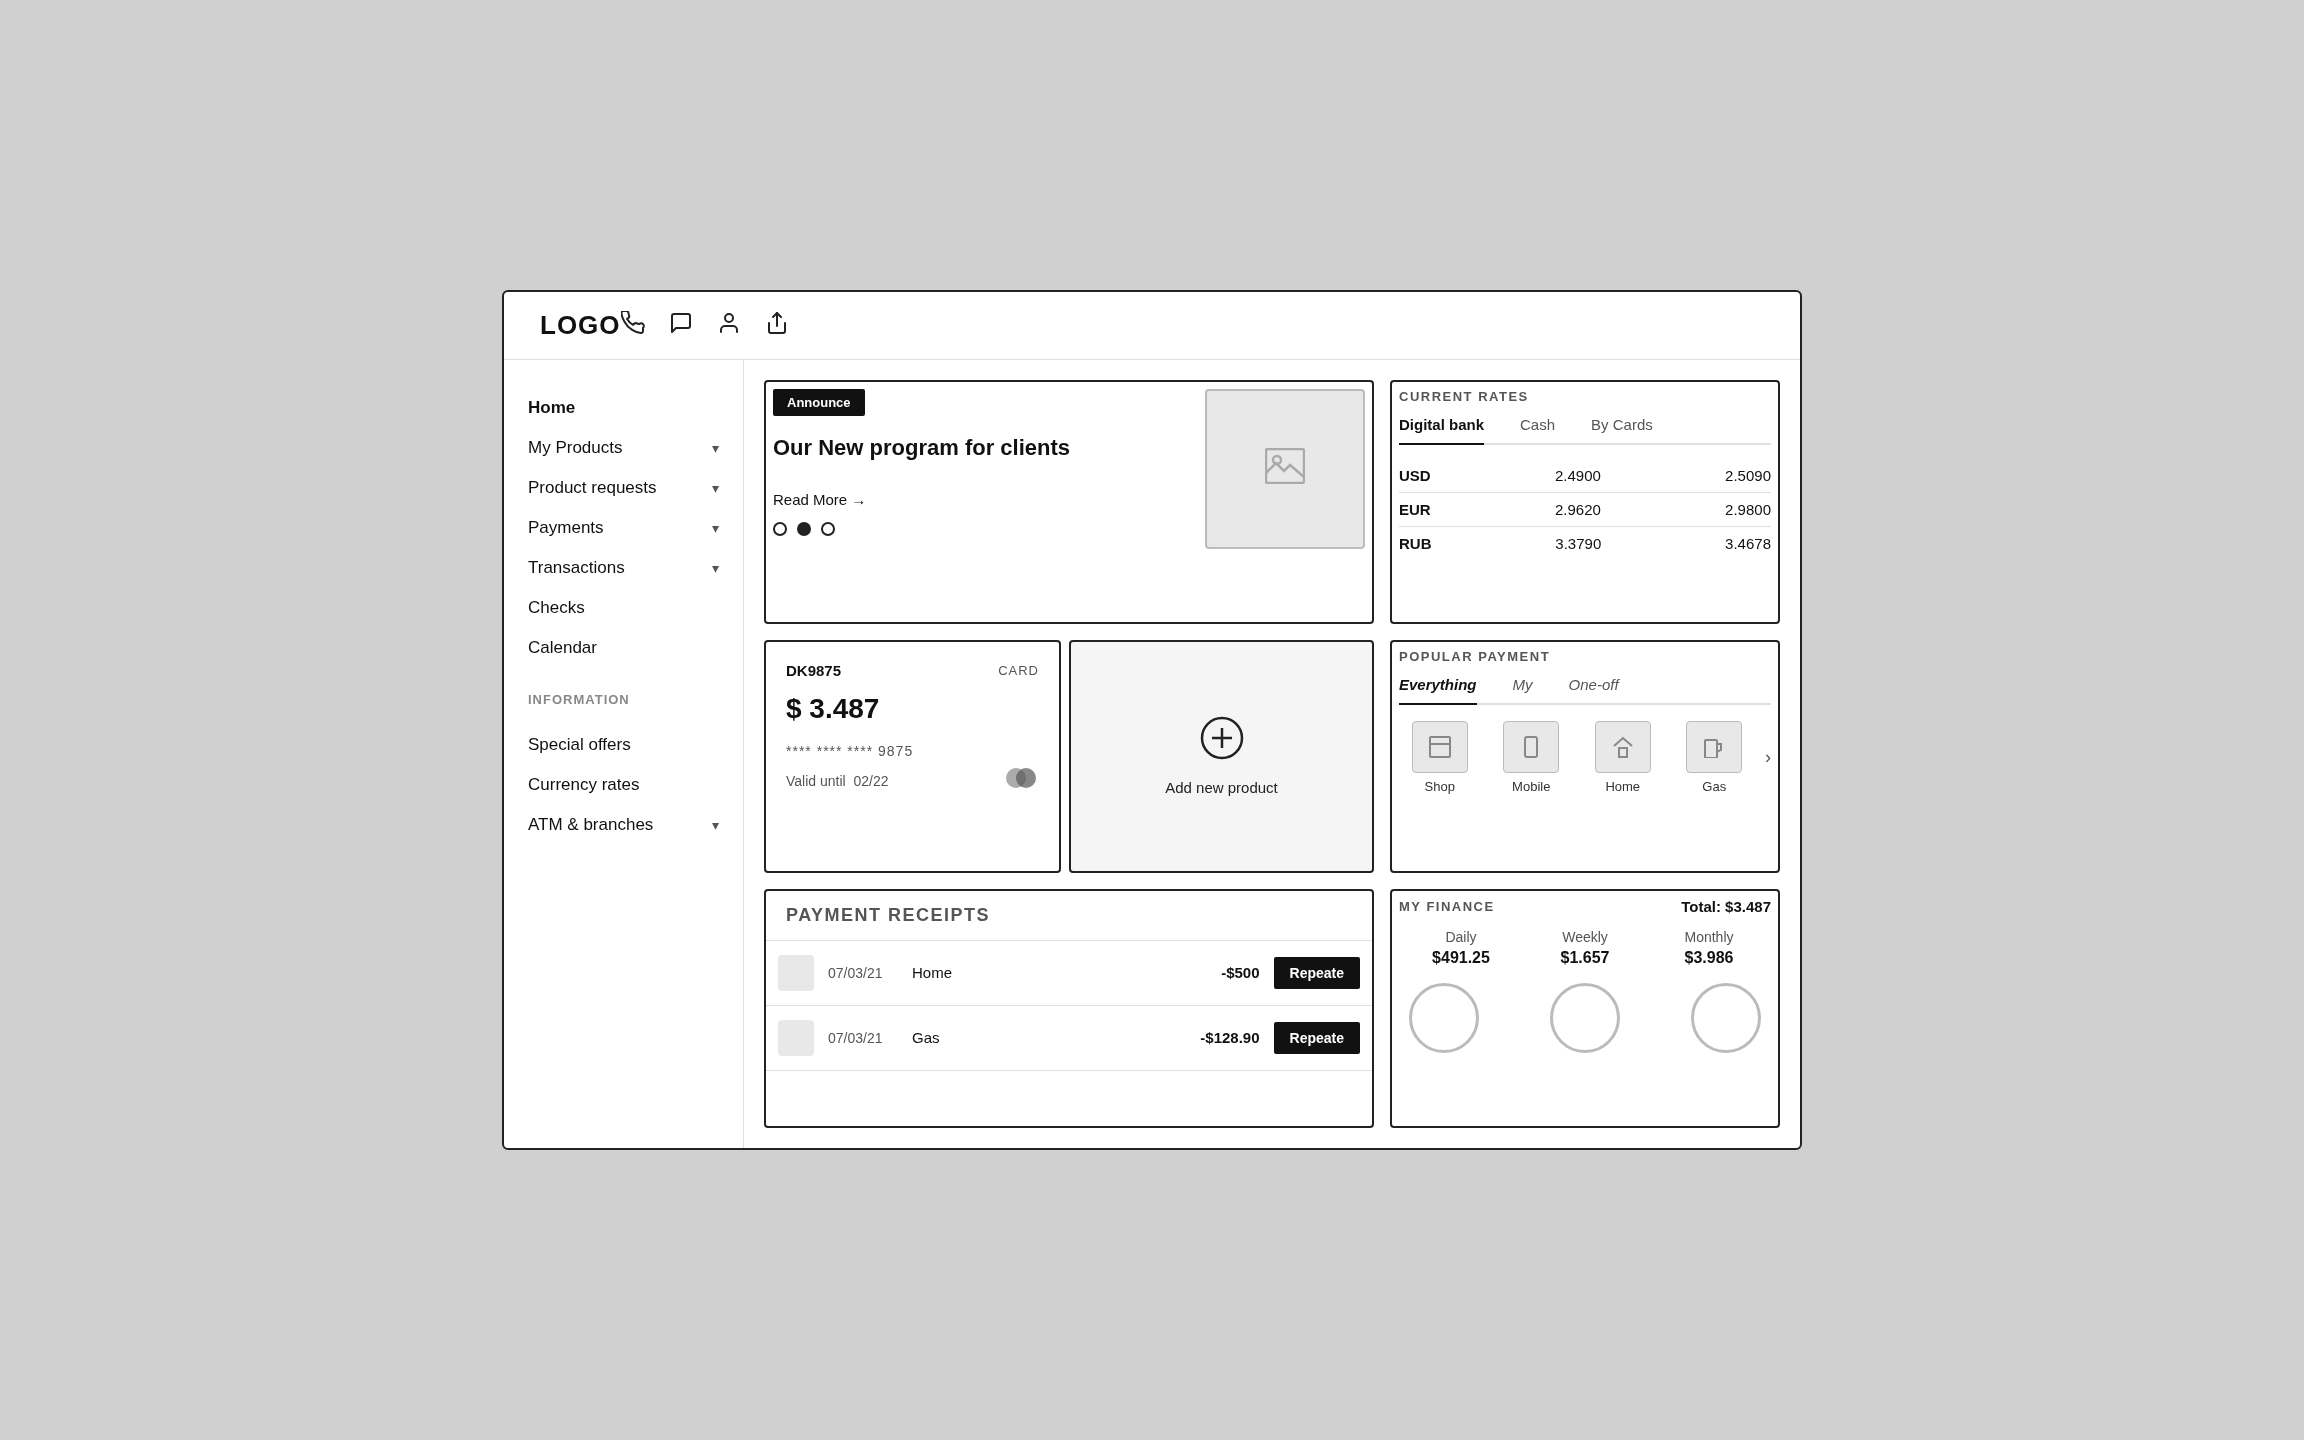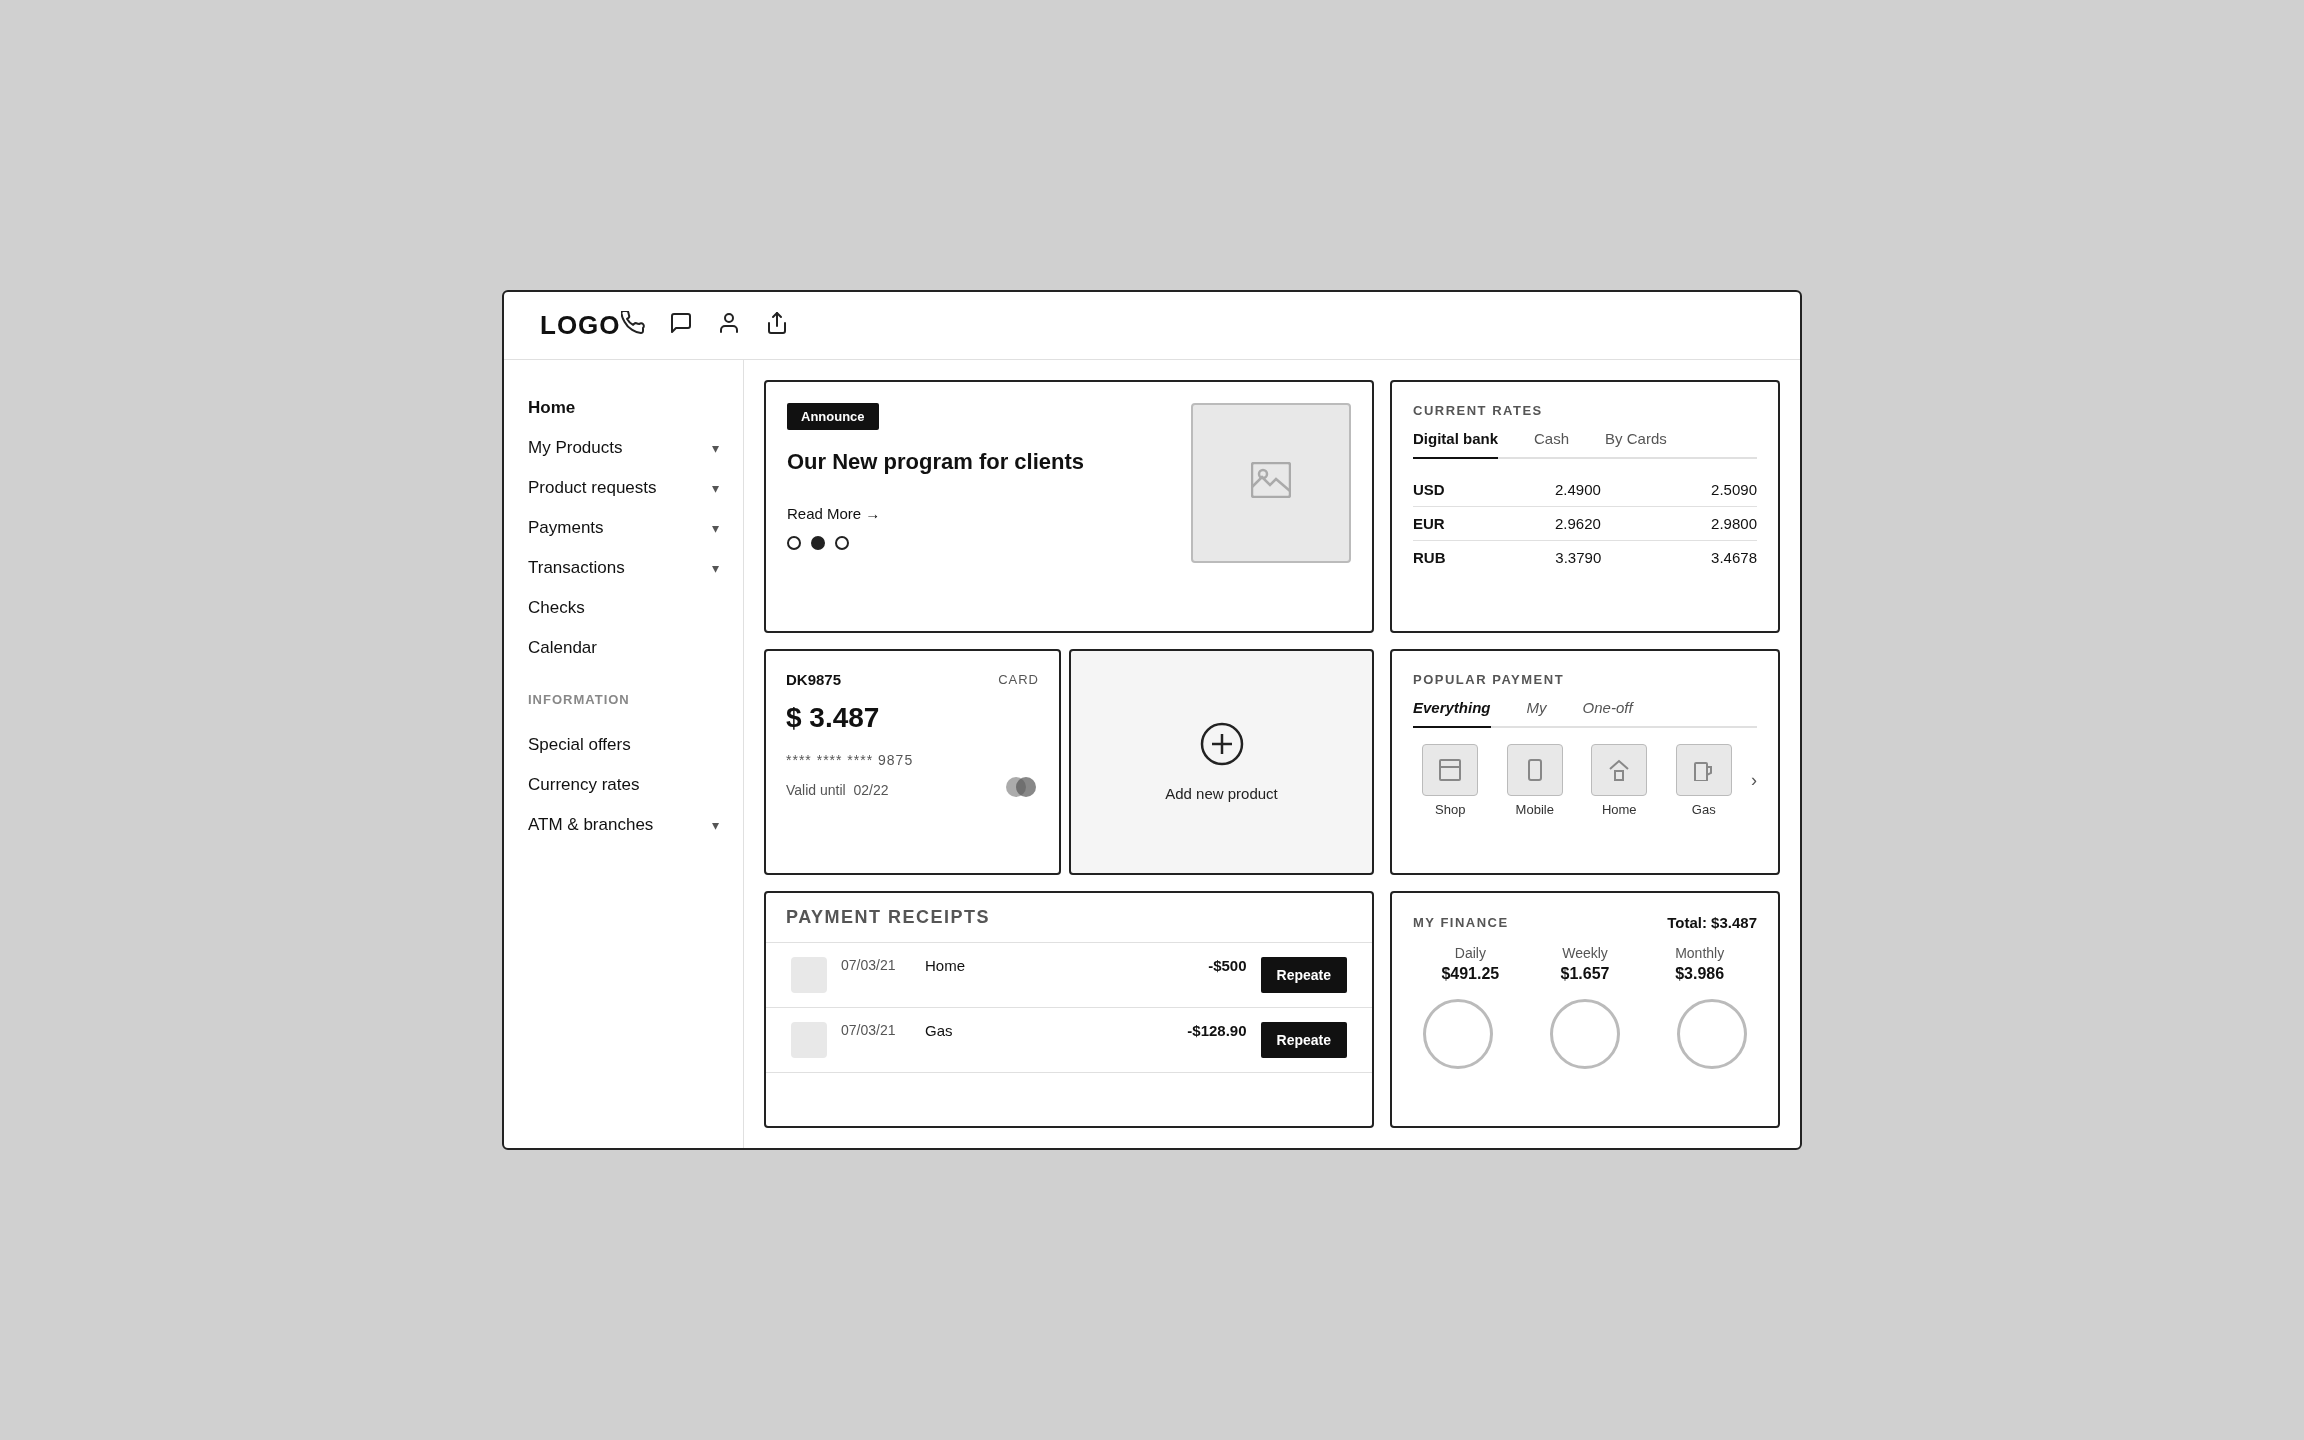--- a/index.html
+++ b/index.html
@@ -90,21 +90,21 @@
       padding: 20px;
       display: grid;
       grid-template-columns: 1fr 390px;
       grid-template-rows: auto auto auto;
       gap: 16px;
     }
     
     .card {
       border: 2px solid #222;
       border-radius: 4px;
-      padding: 21px;
+      padding: 7px;
       background: #fff;
     }
     
     .banner-card {
       grid-column: 1;
       grid-row: 1;
       display: flex;
       gap: 20px;
       align-items: flex-start;
     }
@@ -357,21 +357,22 @@
     .receipts-header {
       padding: 14px 20px;
       font-size: 18px;
       font-weight: 700;
       letter-spacing: 1.5px;
       color: #555;
       border-bottom: 1px solid #e0e0e0;
     }
     .receipt-row {
       display: flex;
-      padding: 14px 25px;
+      align-items: center;
+      padding: 14px 12px;
       border-bottom: 1px solid #e0e0e0;
       gap: 14px;
     }
     .receipt-thumb {
       width: 36px;
       height: 36px;
       background: #e8e8e8;
       border-radius: 4px;
       flex-shrink: 0;
     }

